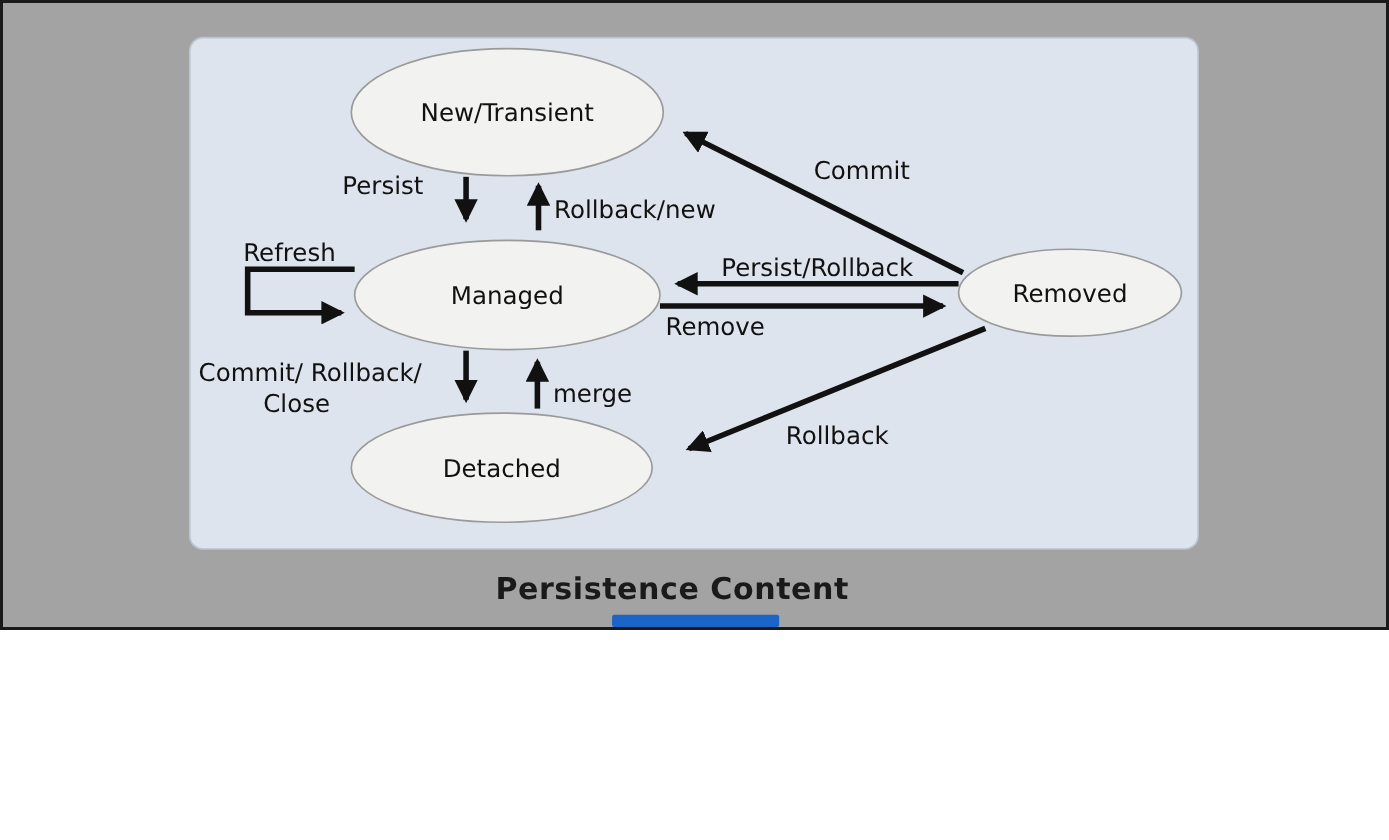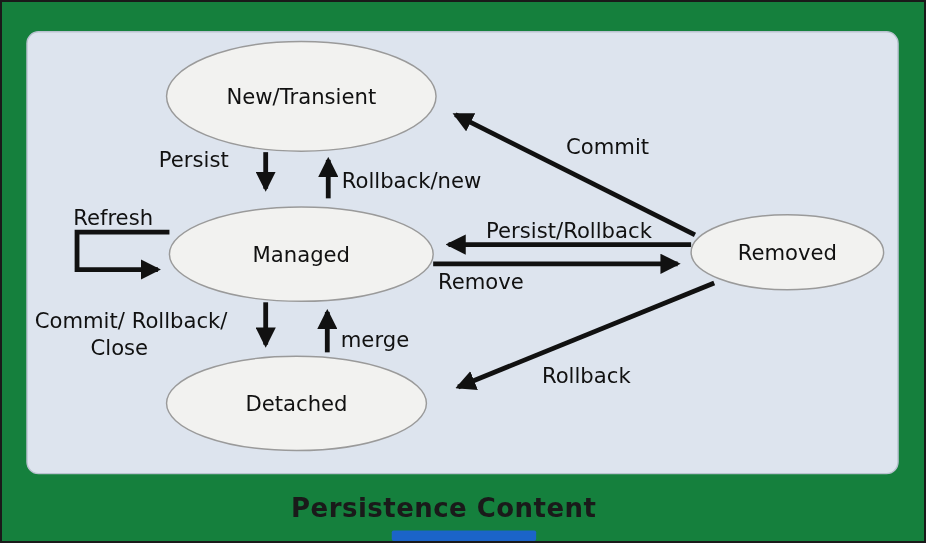--- a/index.html
+++ b/index.html
@@ -4,24 +4,24 @@
 <style>
   html, body {
     margin: 0;
     padding: 0;
     background: #ffffff;
     font-family: "DejaVu Sans", "Liberation Sans", sans-serif;
   }
   .frame {
     position: relative;
     width: 926px;
-    height: 543px;
+    height: 420px;
     box-sizing: border-box;
     border: 2px solid #1a1a1a;
-    background: #15803d;
+    background: #a3a3a3;
     overflow: hidden;
   }
   svg { display: block; width: 100%; height: 100%; }
 
   .panel      { fill: #dde4ee; stroke: #b9c2cf; stroke-width: 1.5; }
   .node       { fill: #f2f2f0; stroke: #9a9a9a; stroke-width: 1.5; }
   .edge       { stroke: #111111; stroke-width: 5; fill: none; }
   .node-label { font-size: 22px; fill: #111111; text-anchor: middle; }
   .edge-label { font-size: 22px; fill: #111111; }
   .title-text { font-size: 27px; font-weight: bold; fill: #1a1a1a; text-anchor: middle; letter-spacing: 0.5px; }

